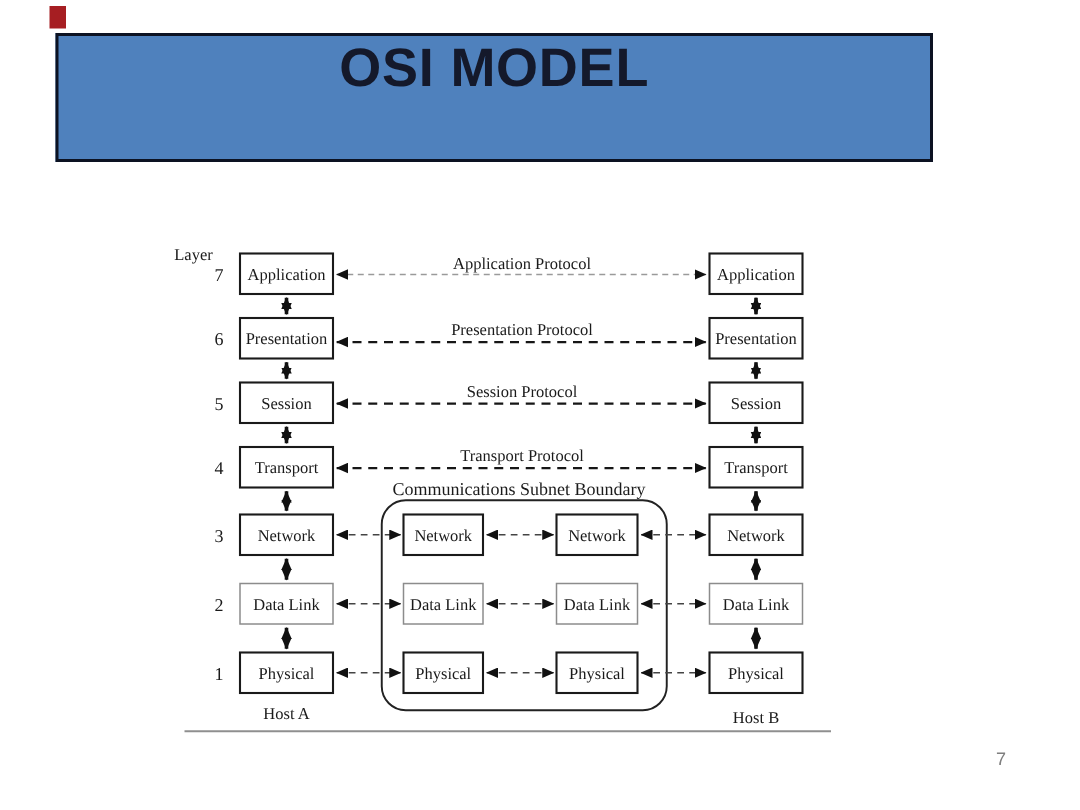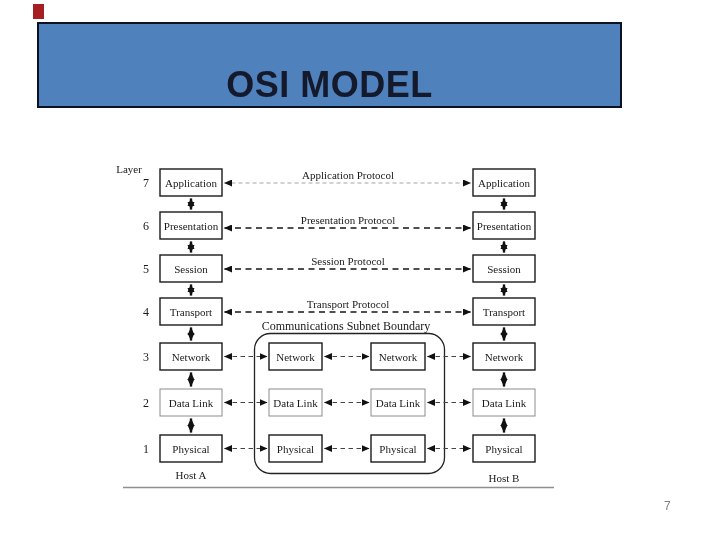--- a/index.html
+++ b/index.html
@@ -1,21 +1,21 @@
 <!DOCTYPE html>
 <html><head>
 <meta charset="utf-8">
 <style>
   html,body{margin:0;padding:0;}
   body{width:720px;height:540px;background:#ffffff;position:relative;overflow:hidden;
        font-family:"Liberation Sans",sans-serif;}
   .slide{position:absolute;inset:0;background:#ffffff;}
   .red-mark{position:absolute;left:33px;top:4px;width:11px;height:15px;background:#a61e22;}
   .title-bar{position:absolute;left:37px;top:22px;width:585px;height:86px;box-sizing:border-box;
-             background:#4f81bd;border:2px solid #0c1222;display:flex;align-items:flex-end;justify-content:center;}
+             background:#4f81bd;border:2px solid #0c1222;display:flex;align-items:flex-start;justify-content:center;}
   .title-text{font-weight:700;font-size:36px;color:#14192b;letter-spacing:0.5px;
               font-family:"Liberation Sans",sans-serif;}
   .diagram{position:absolute;left:105px;top:150px;width:470px;height:345px;}
   .page-number{position:absolute;left:664px;top:499px;font-size:12px;color:#7f7f7f;}
   svg text{font-family:"Liberation Serif","DejaVu Serif",serif;fill:#1a1a1a;}
   svg .boxlabel{font-size:11px;text-anchor:middle;}
   svg .protolabel{font-size:11px;text-anchor:middle;}
   svg .numlabel{font-size:12px;text-anchor:end;}
   svg .hostlabel{font-size:11px;text-anchor:middle;}
   svg .subnetlabel{font-size:12px;text-anchor:middle;}

